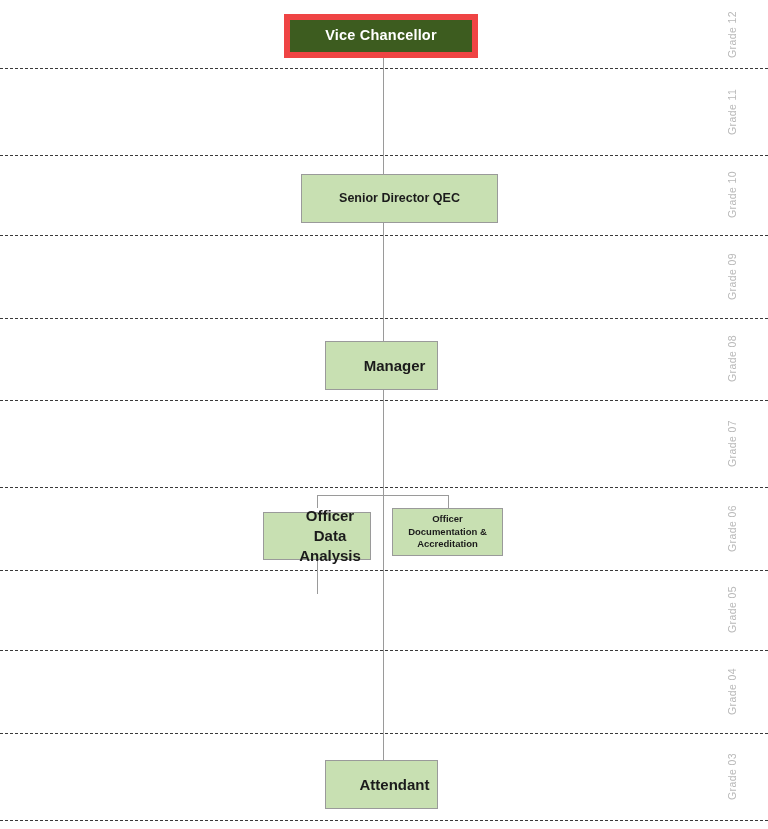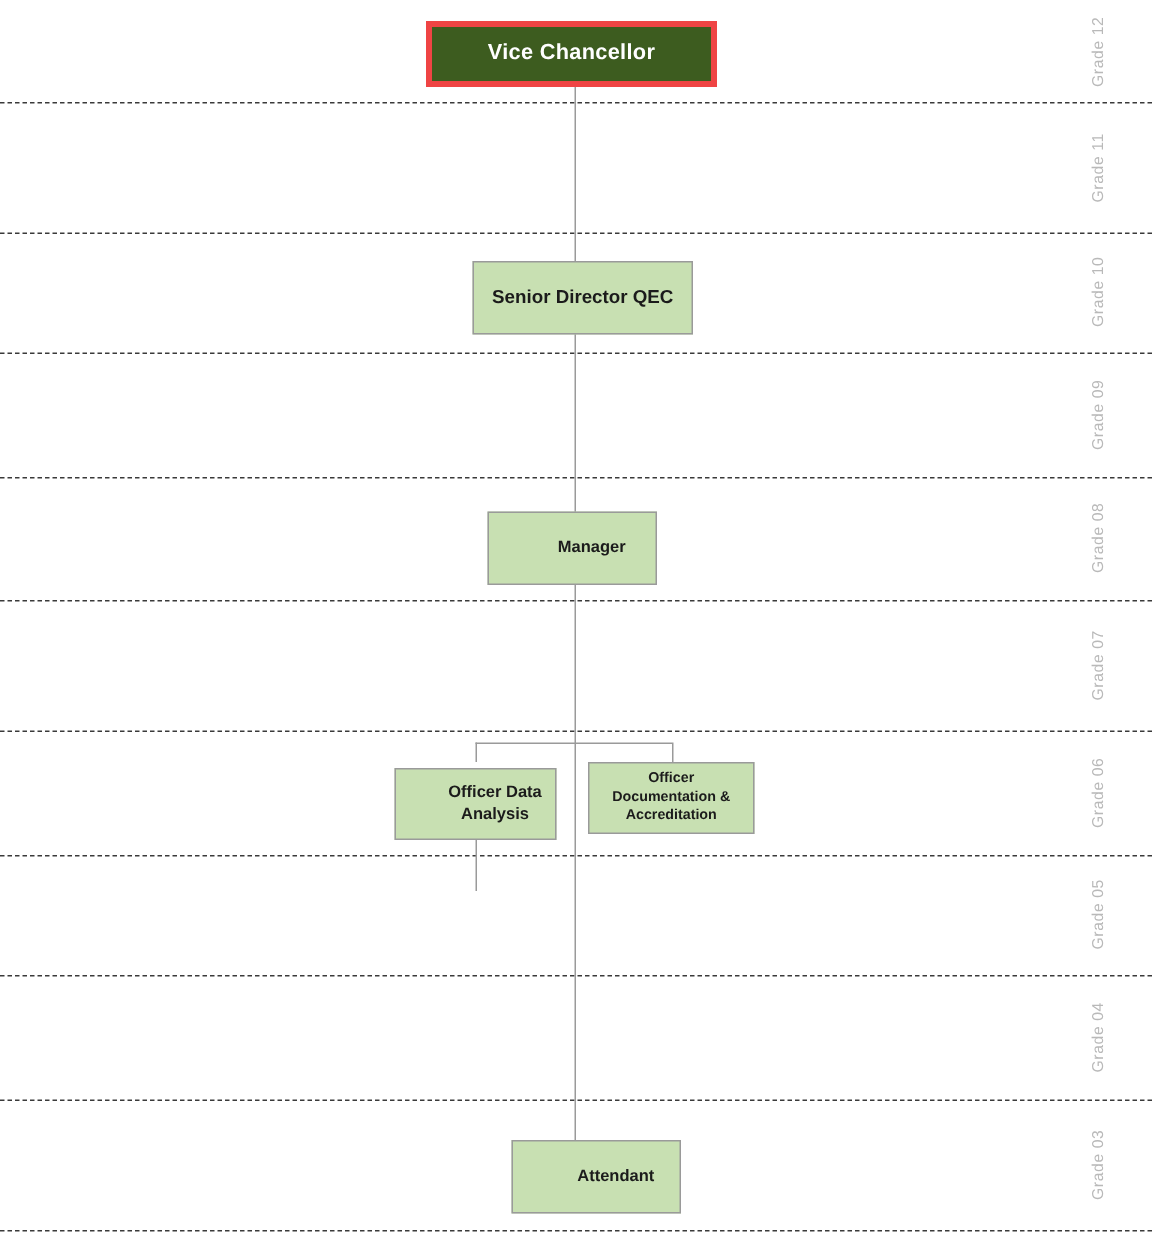--- a/index.html
+++ b/index.html
@@ -64,32 +64,32 @@
     display: flex;
     align-items: center;
     justify-content: center;
     text-align: center;
     font-weight: bold;
     line-height: 1.32;
     padding: 2px 6px;
   }
   .node-root {
     background: #3d5c1f;
-    border: 4px solid #ef4444;
+    border: 6px solid #ef4444;
     color: #ffffff;
     font-size: 14.5px;
     letter-spacing: 0.2px;
   }
   .node-std {
     background: #c8e0b2;
     border: 1px solid #9a9a9a;
     color: #1b1b1b;
   }
   .size-lg { font-size: 12.5px; }
-  .size-md { font-size: 11px; padding-left: 32px; }
+  .size-md { font-size: 15px; padding-left: 32px; }
   .size-sm { font-size: 9.5px; }
 </style>
 </head>
 <body>
 
 <div id="chart-canvas">
 
   <div class="band-divider" style="top:68px;"></div>
   <div class="band-divider" style="top:155px;"></div>
   <div class="band-divider" style="top:235px;"></div>
@@ -119,34 +119,34 @@
   <div class="connector-v" style="left:317px; top:495px; height:13px;"></div>
 
   <div class="connector-v" style="left:448px; top:495px; height:13px;"></div>
 
   <div class="connector-v" style="left:317px; top:556px; height:38px;"></div>
 
   <div class="node node-root" style="left:284px; top:14px; width:194px; height:44px;">
     <span>Vice Chancellor</span>
   </div>
 
-  <div class="node node-std size-lg" style="left:315px; top:174px; width:147px; height:49px;">
+  <div class="node node-std size-lg" style="left:301px; top:174px; width:197px; height:49px;">
     <span>Senior Director QEC</span>
   </div>
 
   <div class="node node-std size-md" style="left:325px; top:341px; width:113px; height:49px;">
     <span>Manager</span>
   </div>
 
   <div class="node node-std size-md" style="left:263px; top:512px; width:108px; height:48px;">
     <span>Officer Data Analysis</span>
   </div>
 
   <div class="node node-std size-sm" style="left:392px; top:508px; width:111px; height:48px;">
     <span>Officer Documentation &amp; Accreditation</span>
   </div>
 
 
-  <div class="node node-std size-md" style="left:325px; top:760px; width:113px; height:49px;margin-left:16px;">
+  <div class="node node-std size-md" style="left:325px; top:760px; width:113px; height:49px;">
     <span>Attendant</span>
   </div>
 
 </div>
 
 </body></html>

